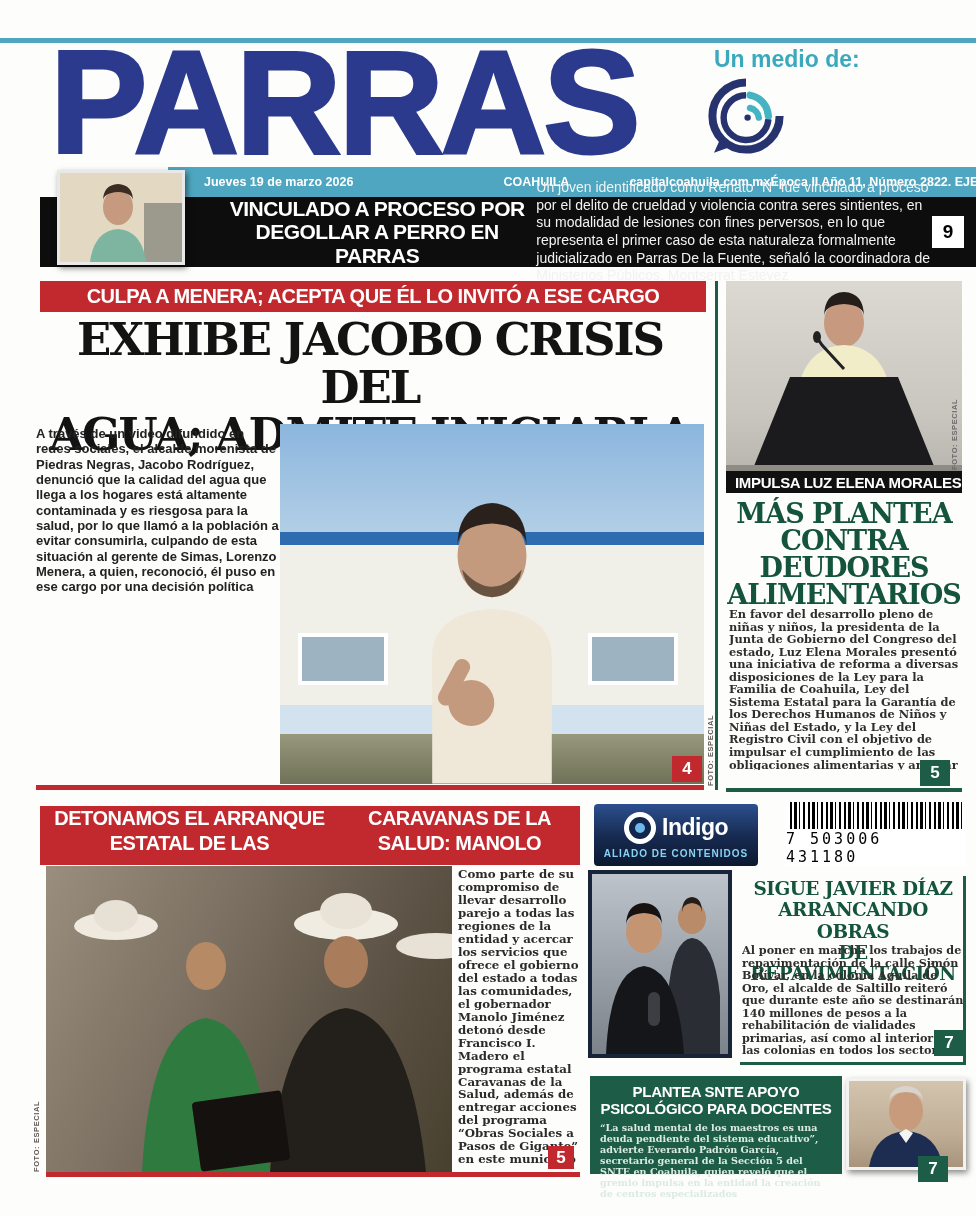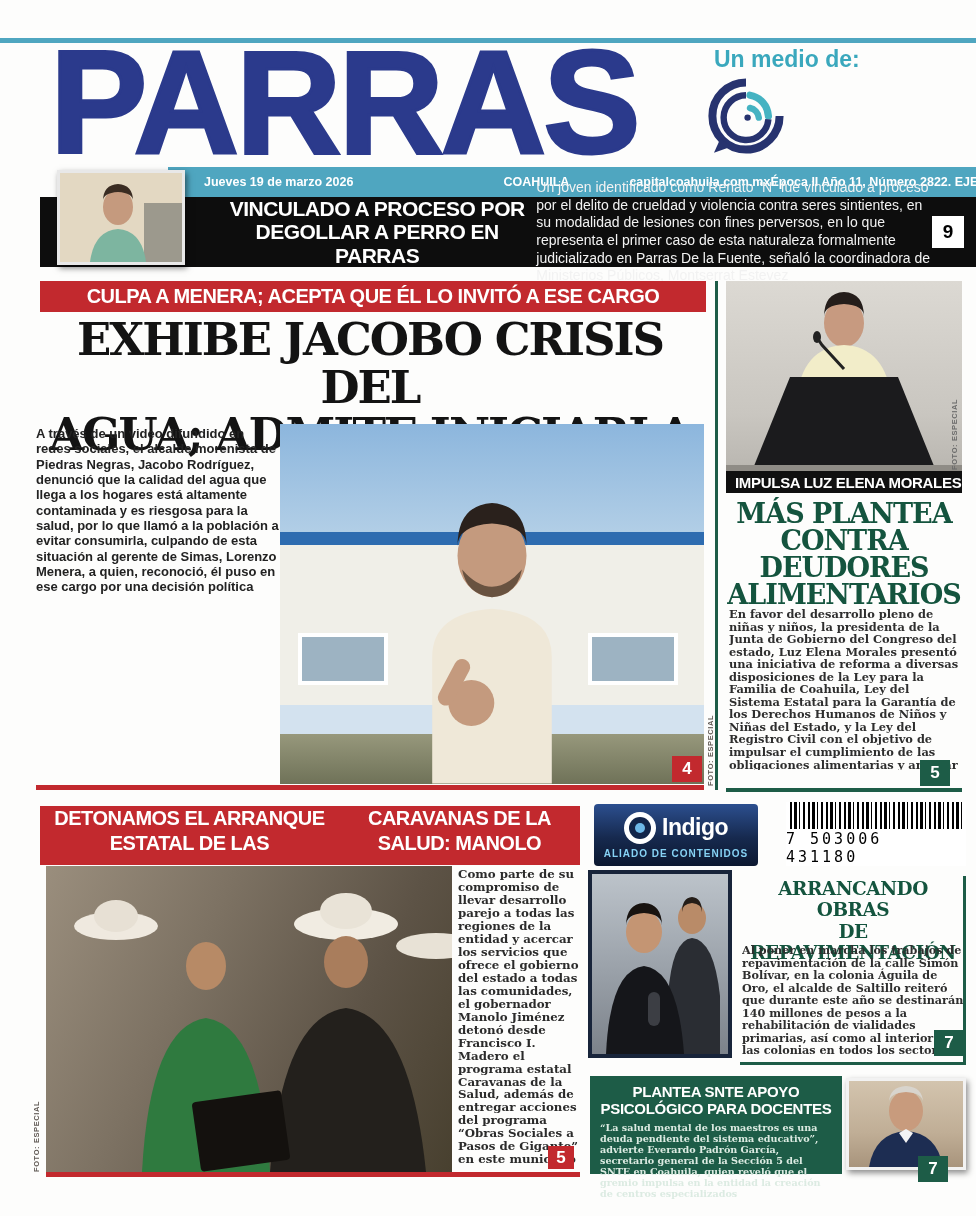--- a/index.html
+++ b/index.html
@@ -260,20 +260,21 @@
       <ellipse cx="100" cy="44" rx="14" ry="16" fill="#b98b68"></ellipse>
       <path d="M90 38 Q90 24 100 23 Q110 24 110 38 Q110 30 100 29 Q90 30 90 38" fill="#241d18"></path>
       <path d="M76 122 Q80 66 100 64 Q122 66 128 122 L128 180 L76 180 Z" fill="#2a2d33"></path>
       <ellipse cx="52" cy="58" rx="18" ry="21" fill="#c49573"></ellipse>
       <path d="M34 52 Q34 30 52 29 Q70 30 70 52 Q70 40 52 39 Q34 40 34 52" fill="#181310"></path>
       <path d="M14 180 Q18 96 52 92 Q86 96 92 180 Z" fill="#15161a"></path>
       <rect x="56" y="118" width="12" height="34" rx="6" fill="#3c3e44"></rect>
     </svg>
   </div>
   <div class="diaz-headline">
+    <div>SIGUE JAVIER DÍAZ</div>
     <div>ARRANCANDO OBRAS</div>
     <div>DE REPAVIMENTACIÓN</div>
   </div>
   <div class="diaz-body">Al poner en marcha los trabajos de repavimentación de la calle Simón Bolívar, en la colonia Águila de Oro, el alcalde de Saltillo reiteró que durante este año se destinarán 140 millones de pesos a la rehabilitación de vialidades primarias, así como al interior de las colonias en todos los sectores</div>
   <div class="page-badge badge-green diaz-badge">7</div>
   <div class="diaz-line-bottom"></div>
   <div class="diaz-line-right"></div>
 
   <div class="snte-box">
     <div class="snte-headline">

